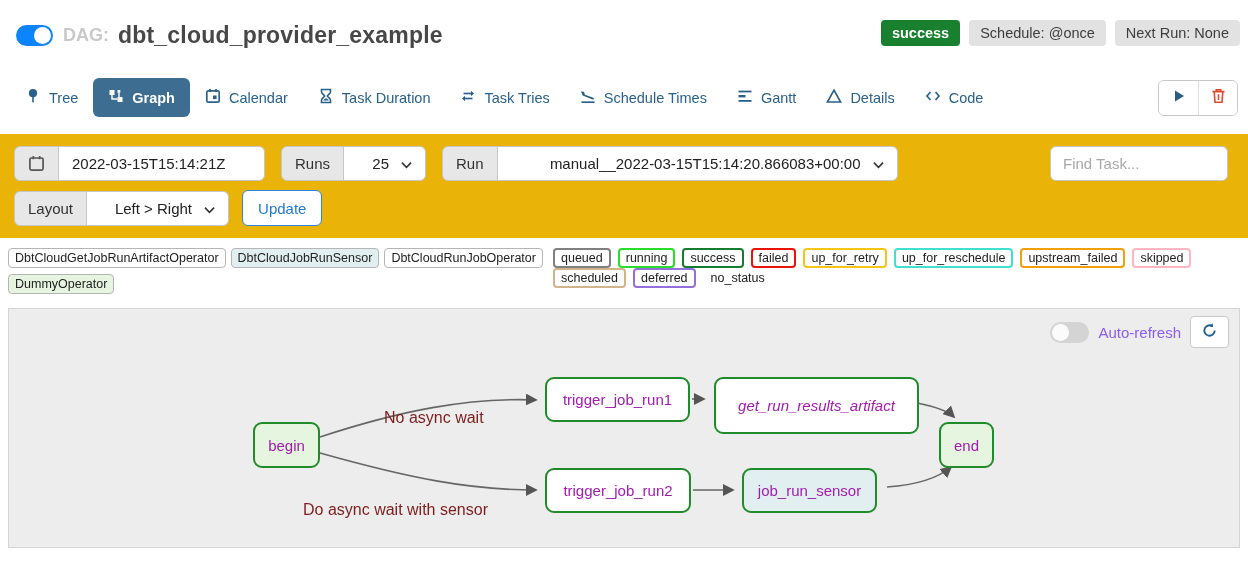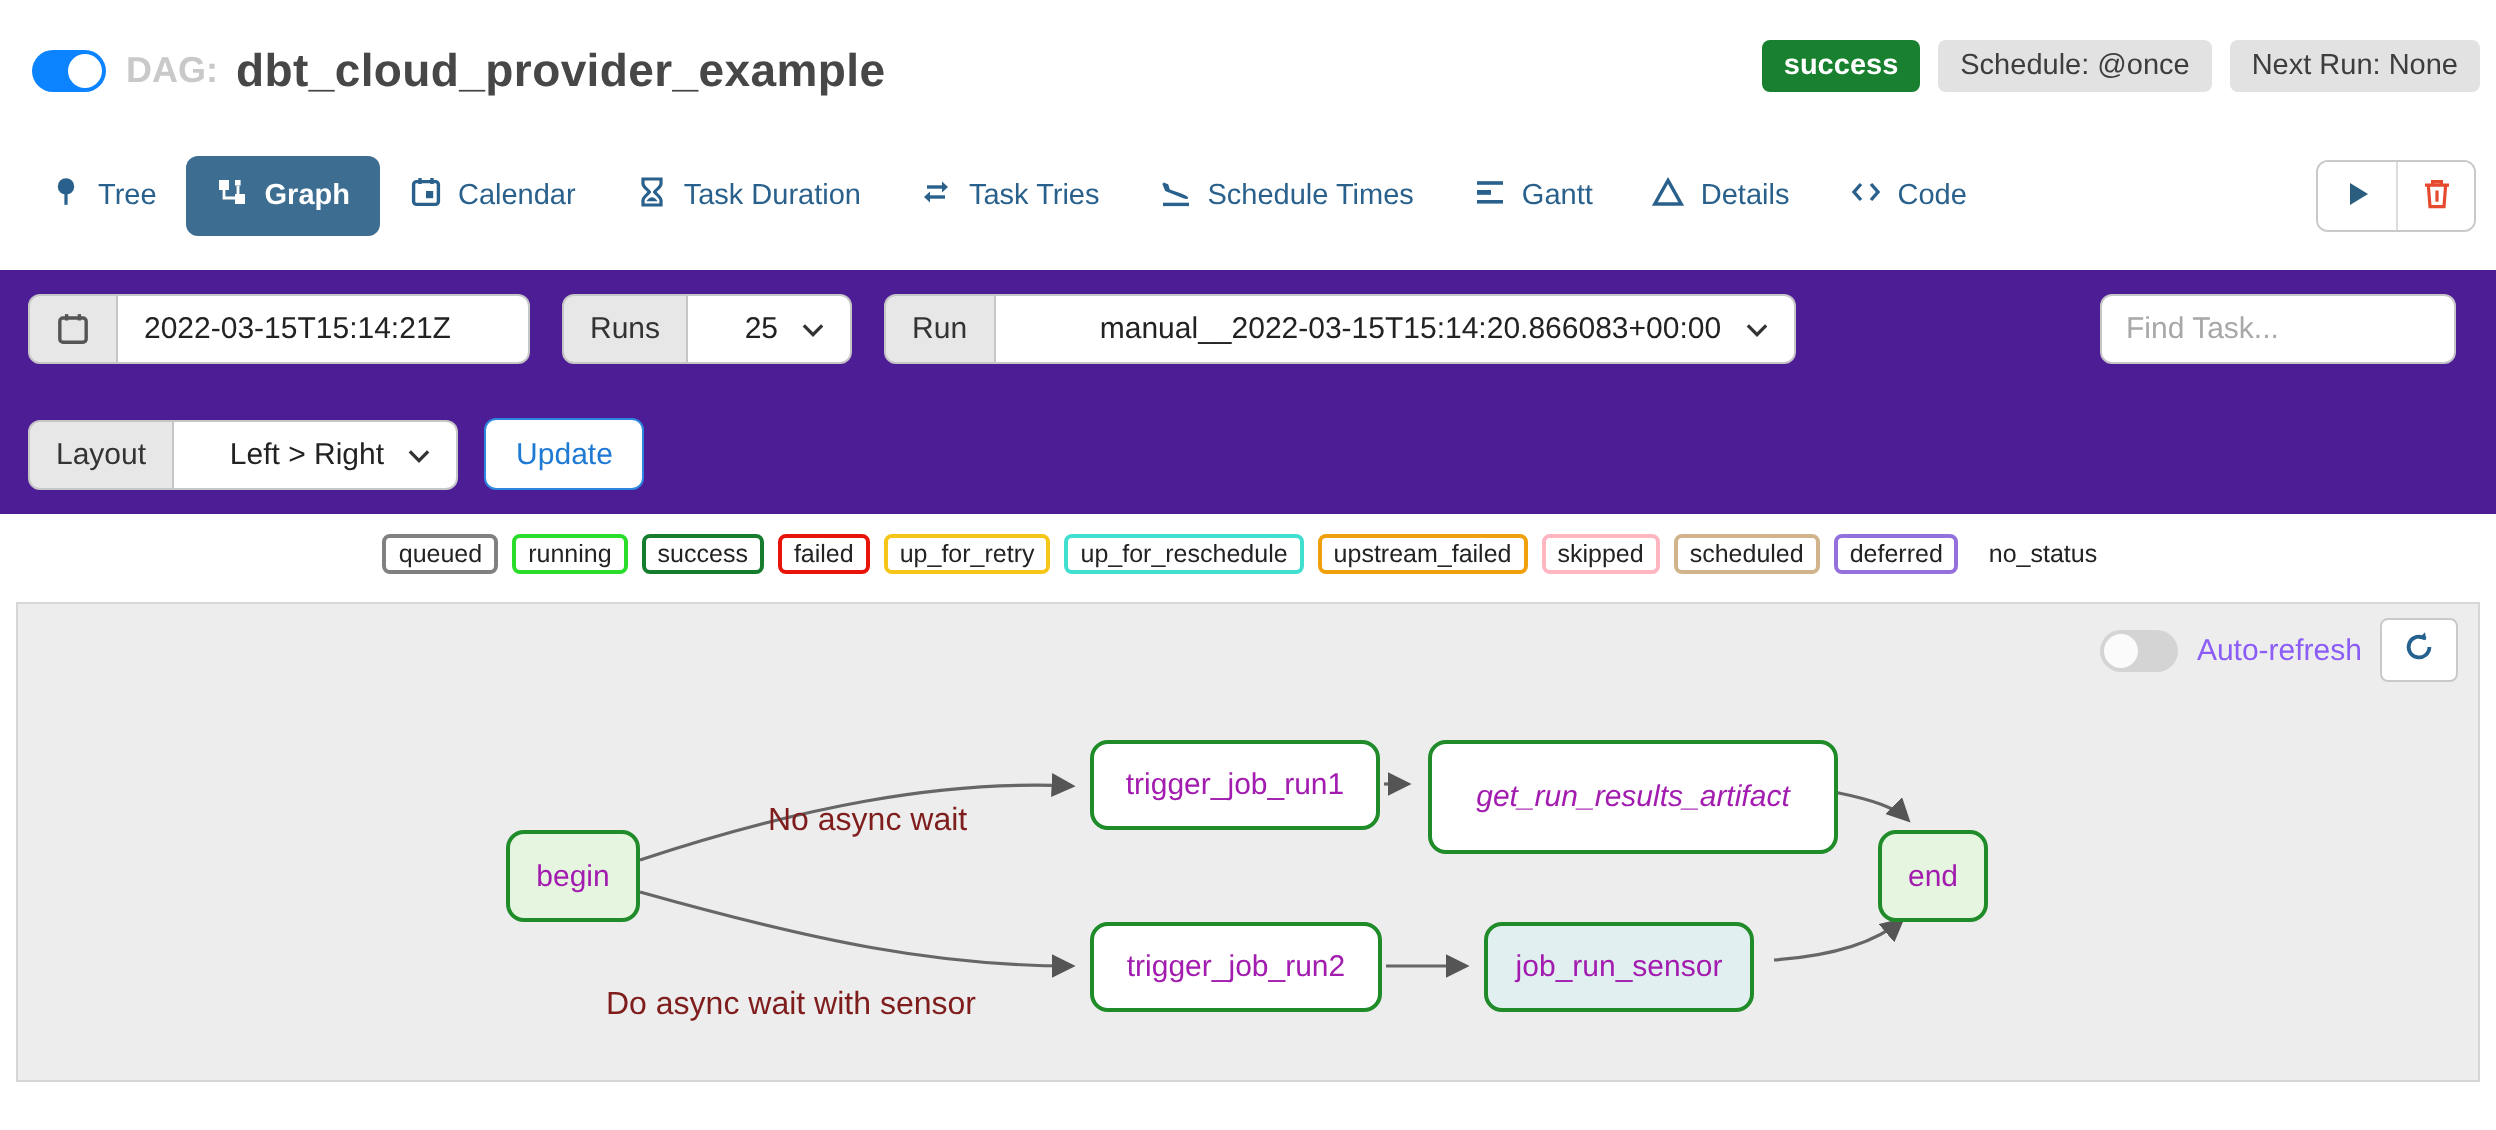--- a/index.html
+++ b/index.html
@@ -22,37 +22,37 @@
   
   .tabbar { display:flex; align-items:center; margin:26px 10px 0 10px; }
   .tab { display:flex; align-items:center; gap:8px; padding:10px 15px; color:#29618c; font-size:14.5px; border-radius:6px; cursor:pointer; white-space:nowrap; }
   .tab.active { background:#3d6e92; color:#fff; font-weight:600; }
   .tab svg { width:16px; height:16px; flex:0 0 auto; }
   .actions { margin-left:auto; display:flex; border:1px solid #c9c9c9; border-radius:6px; overflow:hidden; background:#fff; }
   .action-btn { width:39px; height:34px; display:flex; align-items:center; justify-content:center; background:#fff; border:none; cursor:pointer; }
   .action-btn + .action-btn { border-left:1px solid #ddd; }
 
   
-  .filterbar { margin-top:17px; background:#4c1d95; padding:12px 14px; display:flex; flex-direction:column; gap:27px; }
+  .filterbar { margin-top:17px; background:#eab308; padding:12px 14px; display:flex; flex-direction:column; gap:9px; }
   .filter-row { display:flex; align-items:center; }
   .group { display:flex; align-items:stretch; height:35px; margin-right:16px; }
   .addon { background:#e7e7e7; border:1px solid #c6c6c6; display:flex; align-items:center; padding:0 13px; font-size:15px; color:#333; border-radius:6px 0 0 6px; }
   .control { background:#fff; border:1px solid #c6c6c6; border-left:none; display:flex; align-items:center; padding:0 13px; font-size:15px; color:#222; border-radius:0 6px 6px 0; cursor:pointer; }
   .control.select { justify-content:flex-end; }
   .chev { margin-left:12px; flex:0 0 auto; }
   .text-input { border:1px solid #c6c6c6; border-radius:6px; height:35px; padding:0 12px; font-size:15px; color:#222; background:#fff; outline:none; }
   .text-input::placeholder { color:#a8a8a8; }
   .find-task { margin-left:auto; width:178px; margin-right:6px; }
   .btn-update { border:1px solid #2e86de; color:#1f7ad3; background:#fff; border-radius:6px; height:36px; padding:0 15px; font-size:15px; cursor:pointer; }
 
   
   .legend { display:flex; padding:10px 8px 4px 8px; }
   .ops { width:545px; display:flex; flex-wrap:wrap; gap:6px 5px; align-content:flex-start; }
   .op-badge { border:1px solid #b5b5b5; border-radius:4px; padding:2px 6px; font-size:12.5px; color:#222; white-space:nowrap; }
-  .statuses { flex:1; display:flex; flex-wrap:wrap; gap:14px 7px; align-content:flex-start;justify-content:center; }
+  .statuses { flex:1; display:flex; flex-wrap:wrap; gap:0 7px; align-content:flex-start; }
   .status-badge { border:2px solid #888; border-radius:4px; padding:1px 6px; font-size:12.5px; color:#222; background:#fff; white-space:nowrap; }
   .status-badge.borderless { border-color:transparent; background:transparent; }
 
   
   .graph-panel { position:relative; margin:10px 8px 0 8px; height:240px; background:#ededed; border:1px solid #d6d6d6; }
   .autorefresh { position:absolute; top:7px; right:10px; display:flex; align-items:center; gap:9px; z-index:3; }
   .toggle-off { width:39px; height:21px; border-radius:11px; background:#d4d4d4; position:relative; cursor:pointer; }
   .toggle-off .knob { position:absolute; width:17px; height:17px; border-radius:50%; background:#fbfbfb; top:2px; left:2px; }
   .autorefresh-label { font-size:15px; color:#8b5cf6; }
   .refresh-btn { width:39px; height:32px; background:#fff; border:1px solid #c9c9c9; border-radius:4px; display:flex; align-items:center; justify-content:center; color:#25618f; cursor:pointer; }
@@ -207,20 +207,26 @@
         <span class="chev"><svg width="11" height="8" viewBox="0 0 12 8">
               <path d="M1 1.5l5 5 5-5" fill="none" stroke="#333" stroke-width="1.8"></path>
             </svg></span>
       </div>
     </div>
     <button class="btn-update" style="margin-left:13px">Update</button>
   </div>
 </div>
 
 <div class="legend">
+  <div class="ops">
+    <span class="op-badge" style="background-color: rgb(255, 255, 255);">DbtCloudGetJobRunArtifactOperator</span>
+    <span class="op-badge" style="background-color: rgb(226, 239, 241);">DbtCloudJobRunSensor</span>
+    <span class="op-badge" style="background-color: rgb(255, 255, 255);">DbtCloudRunJobOperator</span>
+    <span class="op-badge" style="background-color: rgb(230, 245, 224);">DummyOperator</span>
+  </div>
   <div class="statuses">
     <span class="status-badge" style="border-color: rgb(128, 128, 128);">queued</span>
     <span class="status-badge" style="border-color: rgb(43, 221, 43);">running</span>
     <span class="status-badge" style="border-color: rgb(21, 125, 45);">success</span>
     <span class="status-badge" style="border-color: rgb(232, 19, 9);">failed</span>
     <span class="status-badge" style="border-color:#f5c518">up_for_retry</span>
     <span class="status-badge" style="border-color: rgb(64, 224, 208);">up_for_reschedule</span>
     <span class="status-badge" style="border-color: rgb(240, 160, 12);">upstream_failed</span>
     <span class="status-badge" style="border-color: rgb(255, 182, 193);">skipped</span>
     <span class="status-badge" style="border-color: rgb(210, 180, 140);">scheduled</span>

